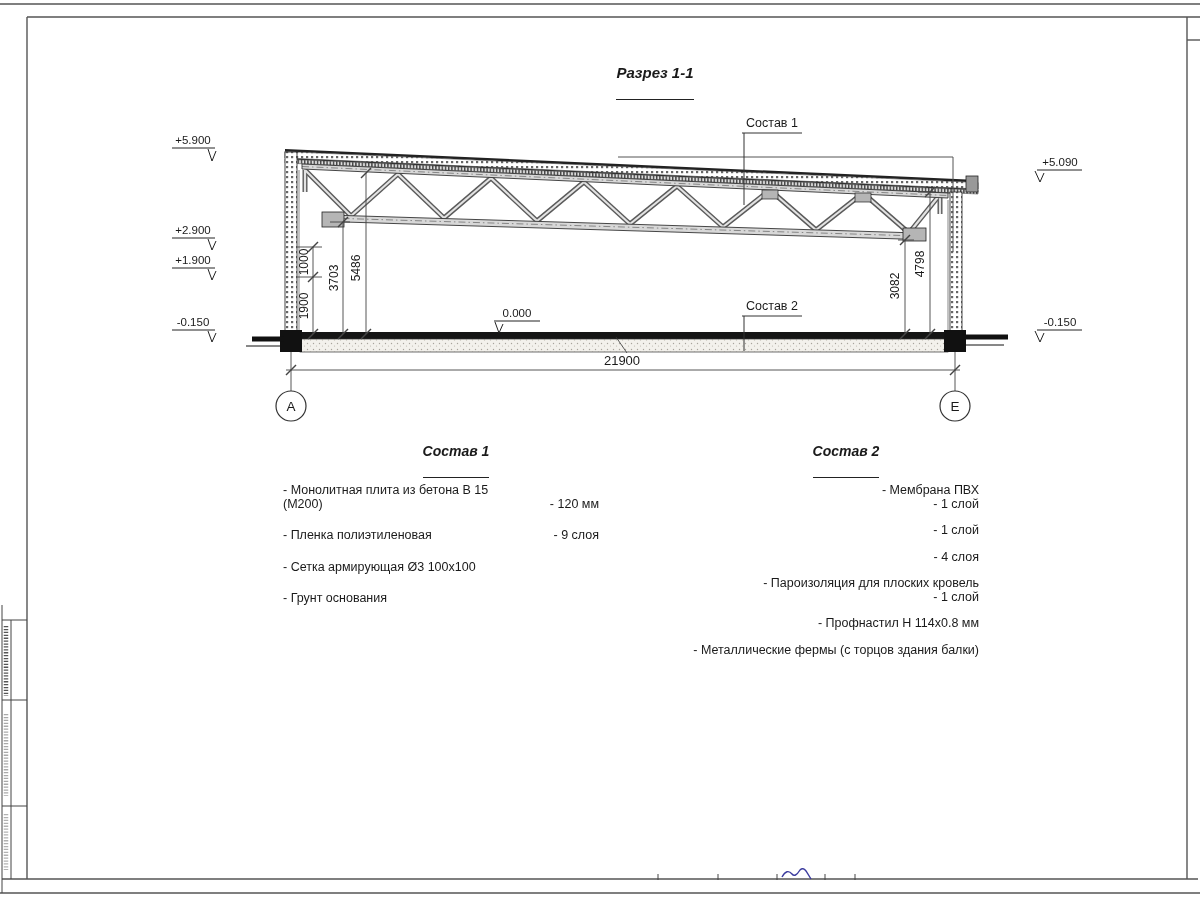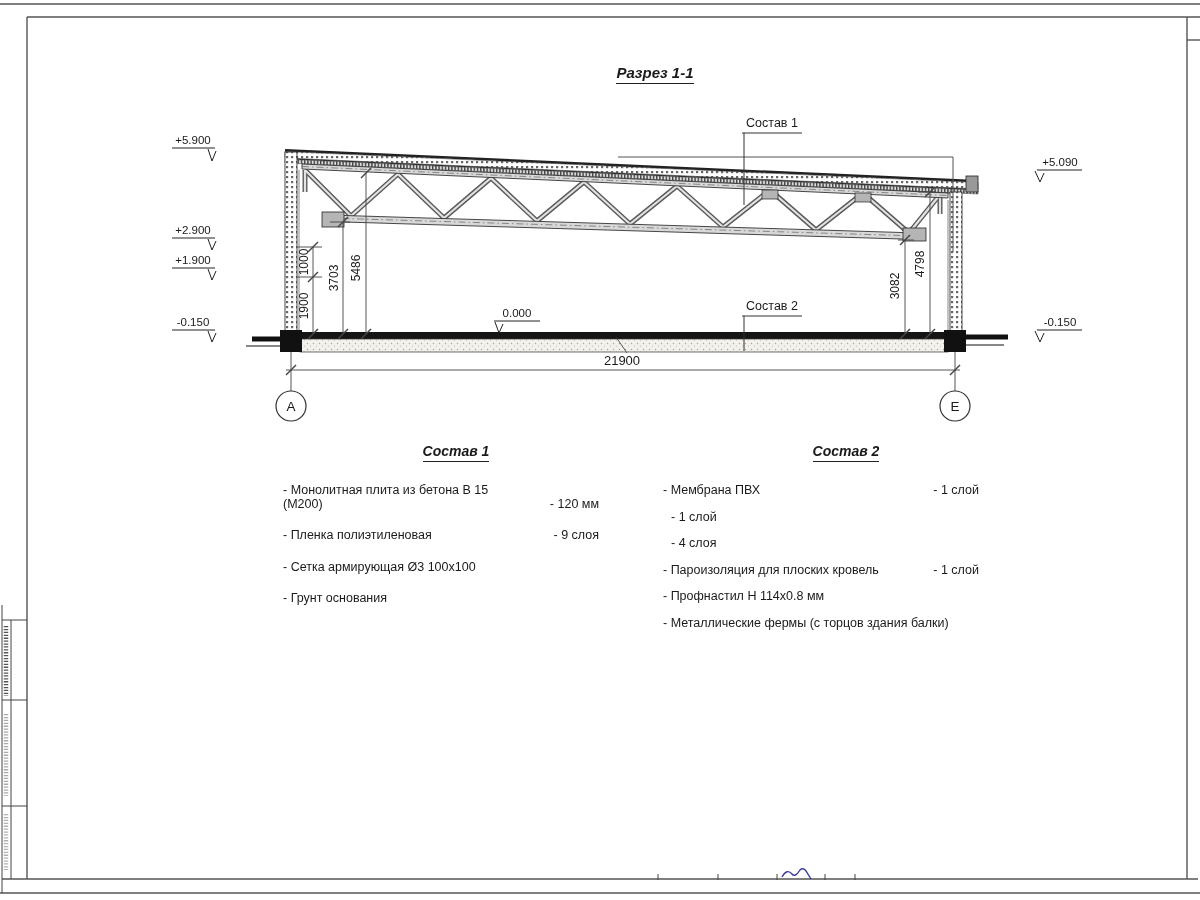--- a/index.html
+++ b/index.html
@@ -1,31 +1,31 @@
 <!DOCTYPE html>
 <html><head>
 <meta charset="utf-8">
 <style>
   html,body{margin:0;padding:0;background:#fff;}
   #sheet{position:relative;width:1200px;height:900px;background:#fff;overflow:hidden;
          font-family:"Liberation Sans",sans-serif;color:#1a1a1a;}
   svg{position:absolute;left:0;top:0;}
   .svgtxt{font-family:"Liberation Sans",sans-serif;fill:#1a1a1a;}
   .title-block{position:absolute;text-align:center;font-style:italic;font-weight:600;}
-  .title-block span{display:inline-block;border-bottom:1.4px solid #222;padding-bottom:2px;}
+  .title-block span{display:inline-block;border-bottom:1.4px solid #222;padding-bottom:18px;}
   #main-title{left:560px;top:64px;width:190px;font-size:15px;}
   .comp-heading{font-size:14px;}
   #comp1-heading{left:376px;top:443px;width:160px;}
   #comp2-heading{left:766px;top:443px;width:160px;}
   .comp-list{position:absolute;top:484px;font-size:12.5px;line-height:13.5px;}
   #comp1-list{left:283px;width:316px;}
   #comp2-list{left:663px;width:316px;}
   .comp-item{display:flex;justify-content:space-between;align-items:flex-end;column-gap:14px;}
   #comp1-list .comp-item{margin-bottom:18px;}
-  #comp2-list .comp-item{margin-bottom:13px;}
+  #comp2-list .comp-item{margin-bottom:13px;flex-direction:column;}
   .comp-item .val{white-space:nowrap;margin-left:8px;}
 </style>
 </head>
 <body>
 
 <div id="sheet">
 
 <svg width="1200" height="900" viewBox="0 0 1200 900">
   <defs>
     <pattern id="insul" width="5" height="5" patternUnits="userSpaceOnUse">

